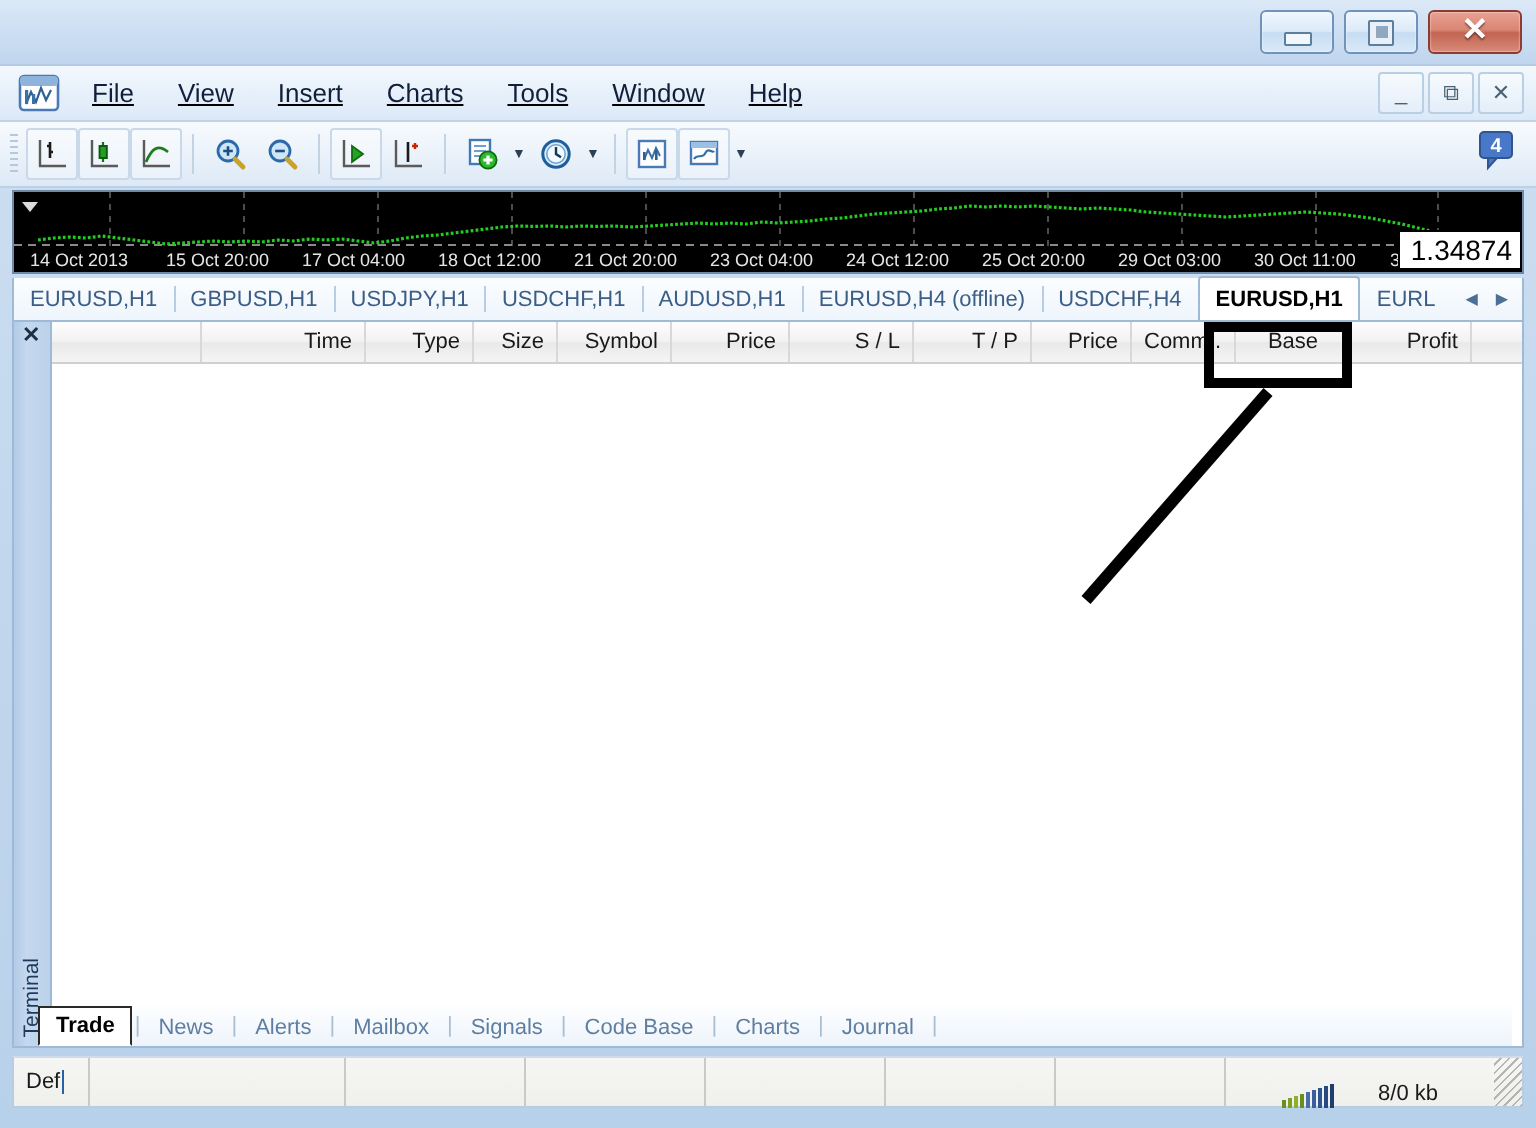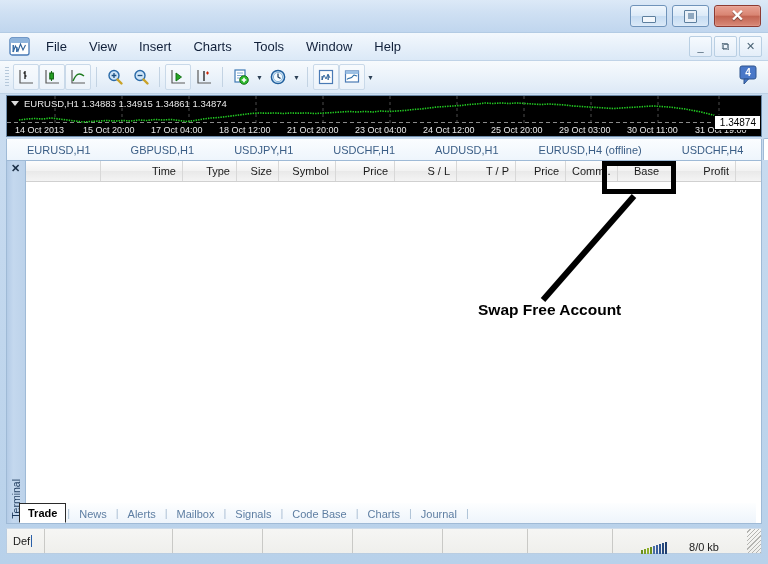--- a/index.html
+++ b/index.html
@@ -53,21 +53,21 @@
     color: #fff; font-size: 16px; font-weight: bold; line-height: 1;
     text-shadow: 0 1px 1px rgba(0,0,0,.45);
     font-family: "Liberation Sans", sans-serif;
   }
 
   
   .menubar {
     position: absolute; left: 0; top: 33px; width: 768px; height: 28px;
     background: linear-gradient(to bottom, #f3f8fd 0%, #e7f0fa 50%, #dbe9f7 100%);
     border-bottom: 1px solid #c0d3e7;
-    display: flex; align-items: center;
+    display: flex; align-items: center; text-decoration: underline;
   }
   .app-icon {
     width: 22px; height: 20px; margin-left: 9px; margin-right: 4px;
     position: relative;
   }
   .menu-items { display: flex; align-items: center; }
   .menu-item {
     font-size: 13px; color: #11203a; padding: 3px 11px;
     white-space: nowrap;
   }
@@ -120,42 +120,42 @@
     padding-left: 4px; z-index: 4;
   }
   .chart-caret {
     width: 0; height: 0; border-left: 4px solid transparent;
     border-right: 4px solid transparent; border-top: 5px solid #dcdcdc;
   }
   .chart-title { color: #e8e8e8; font-size: 9.5px; white-space: nowrap; }
   .chart-svg { position: absolute; left: 0; top: 0; }
   .price-tag {
     position: absolute; right: 0; top: 19px;
-    background: #ffffff; color: #000; font-size: 10px;
+    background: #ffffff; color: #000; font-size: 14px;
     padding: 1px 4px 1px 5px; border: 1px solid #000;
     z-index: 5;
   }
   .time-axis {
     position: absolute; left: 0; bottom: 0; width: 100%; height: 13px;
     display: flex; align-items: center;
   }
   .time-lbl {
     position: absolute; color: #e6e6e6; font-size: 9px; white-space: nowrap;
   }
 
   
   .charttabs {
     position: absolute; left: 6px; top: 139px; width: 756px; height: 21px;
     background: linear-gradient(to bottom, #fbfdff, #eef5fc);
     border-left: 1px solid #9fbad6; border-right: 1px solid #9fbad6;
     display: flex; align-items: stretch;
     font-size: 11px;
   }
   .ctab {
-    display: flex; align-items: center; padding: 0 20px;
+    display: flex; align-items: center; padding: 0 8px;
     color: #3b5e86; white-space: nowrap;
   }
   .ctab.active {
     color: #000; font-weight: bold;
     background: #fff;
     border: 1px solid #9fbad6; border-bottom: none;
     border-radius: 2px 2px 0 0;
     margin-top: -1px;
   }
   .ctab-sep { width: 1px; align-self: center; height: 13px; background: #b8cde2; }
@@ -437,21 +437,20 @@
                 318,17 326,16.5 334,16 342,15.5 350,16 358,15.5 366,16 374,15 382,15.5 390,15
                 398,14.5 406,13.5 414,13 422,12 430,11 438,10.5 446,10 454,9.5 462,8.5 470,8
                 478,7 486,7.5 494,7 502,7.5 510,7 518,7.5 526,8 534,8.5 542,8 550,8.5
                 558,9 566,10 574,10.5 582,11 590,11.5 598,12 606,12.5 614,12 622,11.5 630,11
                 638,10.5 646,10 654,10.5 662,11 670,12 678,13 686,14.5 694,16 702,18 710,20
                 716,22 722,24 728,25.5 734,26 740,26.3 746,26.5"></polyline>
     </svg>
 
     <div class="chart-head">
       <span class="chart-caret"></span>
-      <span class="chart-title">EURUSD,H1  1.34883 1.34915 1.34861 1.34874</span>
     </div>
 
     <div class="price-tag">1.34874</div>
 
     <div class="time-axis">
       <span class="time-lbl" style="left:8px">14 Oct 2013</span>
       <span class="time-lbl" style="left:76px">15 Oct 20:00</span>
       <span class="time-lbl" style="left:144px">17 Oct 04:00</span>
       <span class="time-lbl" style="left:212px">18 Oct 12:00</span>
       <span class="time-lbl" style="left:280px">21 Oct 20:00</span>
@@ -509,21 +508,20 @@
       <div class="term-body"></div>
     </div>
   </div>
 
   <div class="hl-box" style="left:602px; top:161px; width:74px; height:33px;"></div>
 
   <svg class="callout-svg" width="768" height="564">
     <path d="M634 196 L543 300" stroke="#000000" stroke-width="6" stroke-linecap="butt" fill="none"></path>
   </svg>
 
-  <div class="callout-text" style="left:478px; top:301px;">Swap Free Account</div>
 
   <div class="bottabs">
     <div class="btab active">Trade</div>
     <span class="btab-sep">|</span>
     <div class="btab">News</div>
     <span class="btab-sep">|</span>
     <div class="btab">Alerts</div>
     <span class="btab-sep">|</span>
     <div class="btab">Mailbox</div>
     <span class="btab-sep">|</span>

